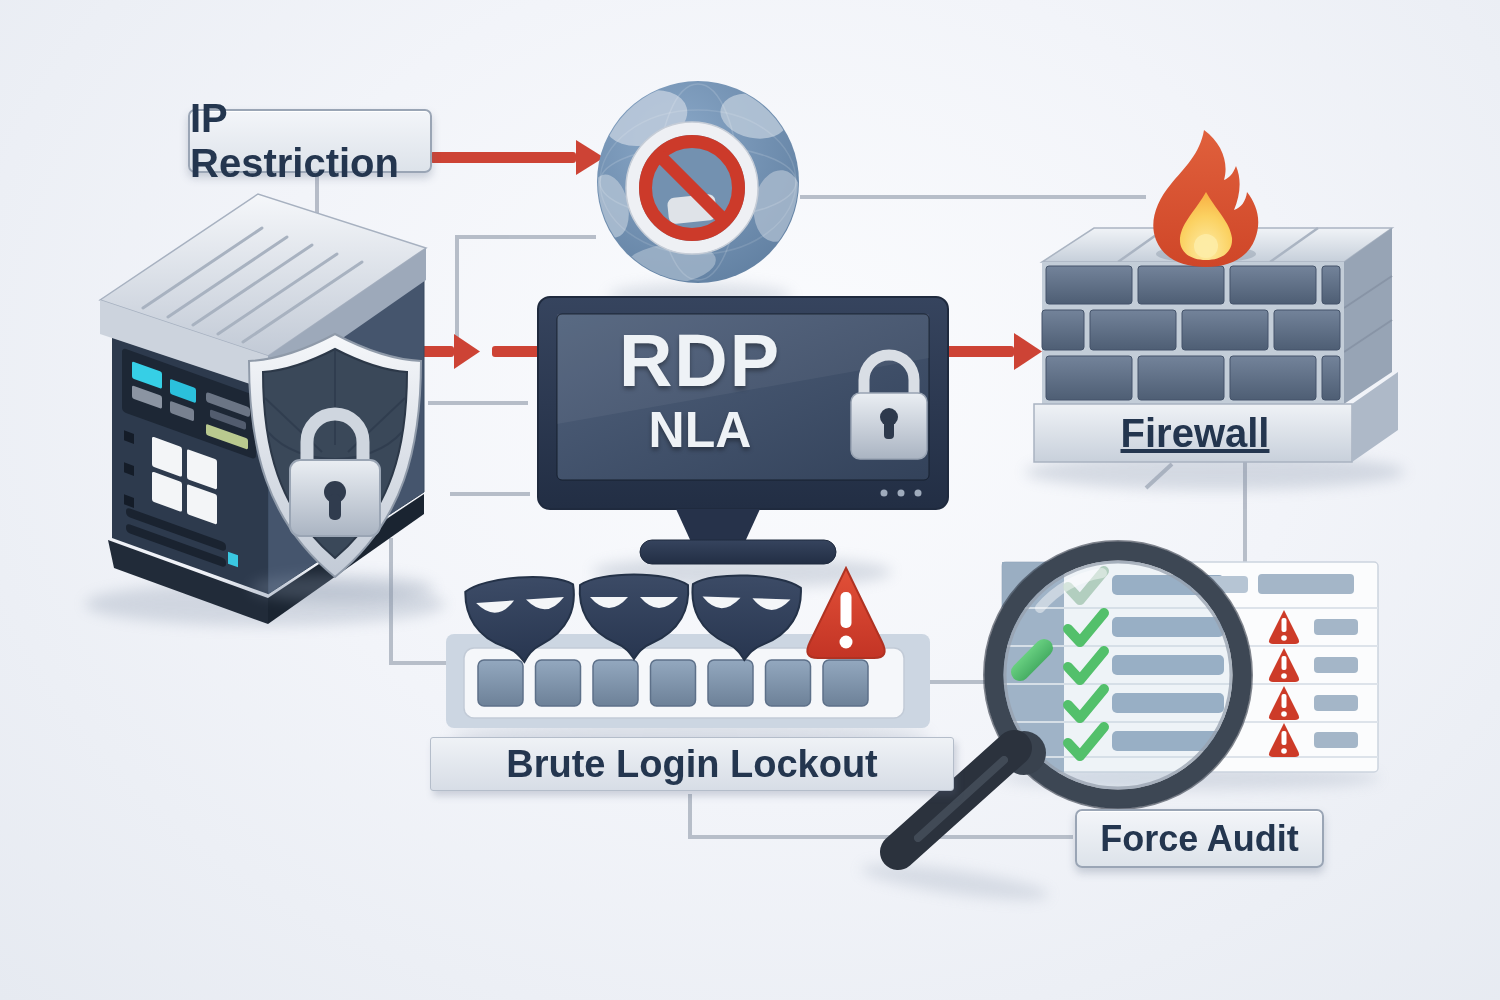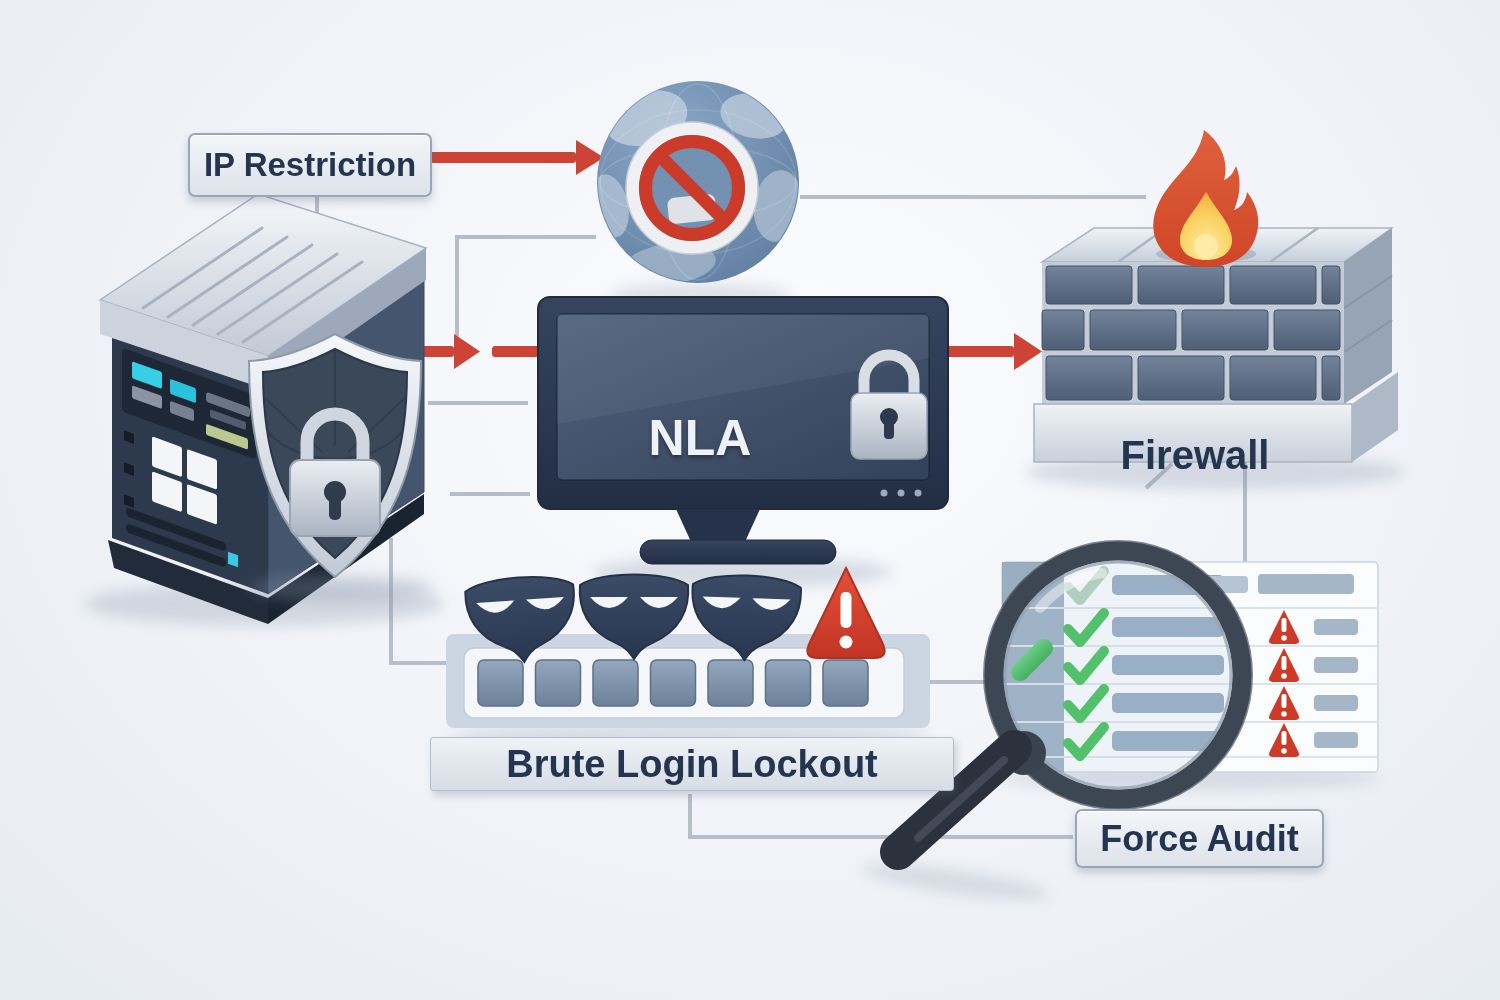--- a/index.html
+++ b/index.html
@@ -5,33 +5,33 @@
   html,body { margin:0; padding:0; background:#d9dee6; }
   #stage { position:relative; width:1500px; height:1000px; overflow:hidden;
            background: radial-gradient(ellipse at 52% 38%, #fbfcfe 0%, #f2f4f9 48%, #e6eaf1 100%);
            font-family:"Liberation Sans", sans-serif; }
   #scene { position:absolute; left:0; top:0; }
   .label-box { position:absolute; display:flex; align-items:center; justify-content:center;
            font-weight:bold; color:#24364f;
            background:linear-gradient(180deg,#f3f5f9 0%,#dde3ea 100%);
            border:2px solid #9aa5b5; border-radius:7px;
            box-shadow:0 5px 9px rgba(90,105,130,.28), inset 0 1px 0 #ffffff; }
-  #label-ip   { left:188px; top:109px; width:240px; height:60px; font-size:33px;margin-top:24px; }
+  #label-ip   { left:188px; top:109px; width:240px; height:60px; font-size:40px; }
   #label-login{ left:1075px; top:809px; width:245px; height:55px; font-size:36px; }
   #label-brute{ left:430px; top:737px; width:522px; height:52px; font-size:38px;
            border-radius:3px; border:1px solid #b4bdca;
            background:linear-gradient(180deg,#eff2f6 0%,#d7dde6 100%);
            box-shadow:3px 5px 7px rgba(90,105,130,.25); }
   .bare-text { position:absolute; display:flex; align-items:center; justify-content:center;
            font-weight:bold; background:none; border:none; }
-  #text-firewall { left:1038px; top:432px; width:314px; height:46px; font-size:40px; color:#24364f; }
+  #text-firewall { left:1038px; top:410px; width:314px; height:46px; font-size:40px; color:#24364f;text-decoration:underline; }
   #text-rdp { left:562px; top:318px; width:276px; height:84px; font-size:74px; letter-spacing:2px;
            color:#eef2f6; text-shadow:0 3px 4px rgba(0,0,0,.35); }
   #text-nla { left:562px; top:402px; width:276px; height:56px; font-size:50px;
-           color:#eef2f6; text-shadow:0 3px 4px rgba(0,0,0,.35);margin-top:8px; }
+           color:#eef2f6; text-shadow:0 3px 4px rgba(0,0,0,.35); }
 </style>
 </head>
 <body>
 
 <div id="stage">
 <svg id="scene" width="1500" height="1000" viewBox="0 0 1500 1000">
   <defs>
     <linearGradient id="gSilver" x1="0" y1="0" x2="0" y2="1">
           <stop offset="0" stop-color="#f5f7fa"></stop>
           <stop offset="1" stop-color="#c2cad6"></stop>
@@ -374,17 +374,18 @@
     <circle cx="1118" cy="675" r="113" fill="none" stroke="#98a2b0" stroke-width="3" opacity="0.8"></circle>
     <g>
       <circle cx="1024" cy="753" r="22" fill="#39424e"></circle>
       <line x1="1014" y1="748" x2="898" y2="852" stroke="#2b323d" stroke-width="36" stroke-linecap="round"></line>
       <line x1="1004" y1="760" x2="918" y2="838" stroke="#515b68" stroke-width="8" stroke-linecap="round" opacity="0.6"></line>
     </g>
   </g>
 </svg>
 
 <div id="label-ip" class="label-box">IP Restriction</div>
+<div id="text-rdp" class="bare-text">RDP</div>
 <div id="text-nla" class="bare-text">NLA</div>
 <div id="text-firewall" class="bare-text">Firewall</div>
 <div id="label-brute" class="label-box">Brute Login Lockout</div>
 <div id="label-login" class="label-box">Force Audit</div>
 </div>
 
 </body></html>

